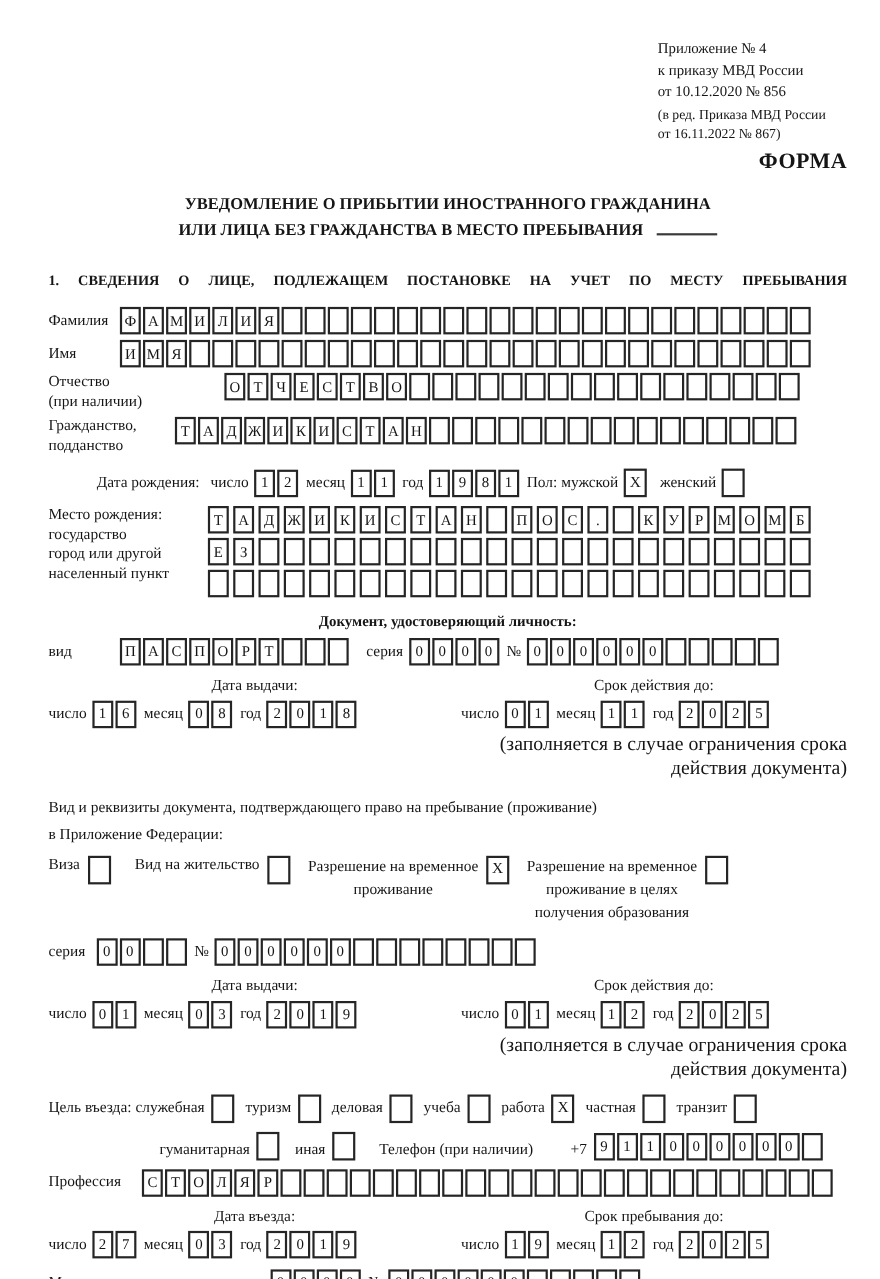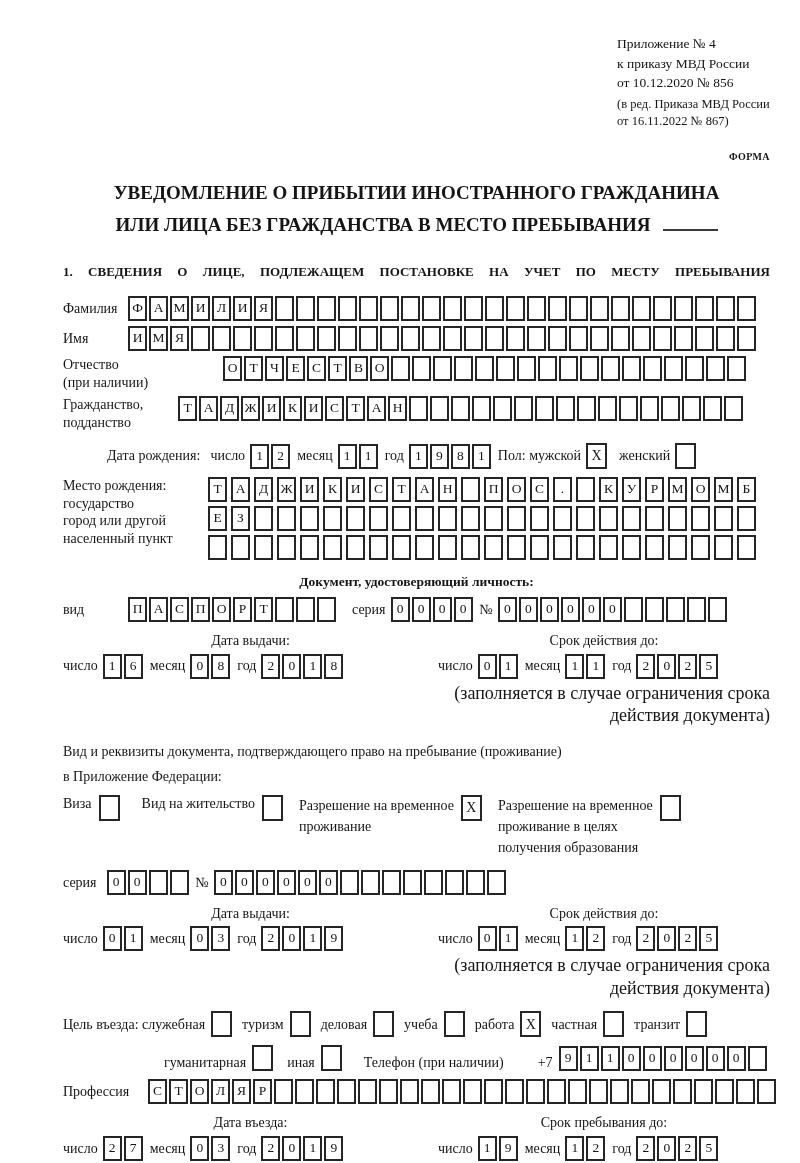--- a/index.html
+++ b/index.html
@@ -1,27 +1,27 @@
 <!DOCTYPE html>
 <html><head>
 <meta charset="utf-8">
 <style>
   html,body{margin:0;padding:0;background:#fff;}
   .page{
     width:800px;height:1163px;box-sizing:border-box;overflow:hidden;
-    padding:34px 30px 10px 63px;
+    padding:34px 30px 10px 44px;
     font-family:"Liberation Serif","DejaVu Serif",serif;
     color:#151515;background:#fff;font-size:14px;line-height:1.25;
   }
   
   .appendix{margin-left:554px;font-size:13.5px;line-height:1.45;white-space:pre-line;}
   .amendment{margin-left:554px;font-size:12.5px;line-height:1.4;margin-top:3px;white-space:pre-line;}
-  .form-label{text-align:right;font-weight:bold;font-size:10px;margin-top:20px;letter-spacing:.4px;}
+  .form-label{text-align:right;font-weight:bold;font-size:20px;margin-top:4px;letter-spacing:.4px;}
   
-  .title{ text-align:center;font-weight:bold;font-size:19px;line-height:1.65;margin-top:14px;}
+  .title{ text-align:center;font-weight:bold;font-size:15px;line-height:1.65;margin-top:14px;}
   .blank-line{display:inline-block;width:55px;height:14px;border-bottom:2.5px solid #3a3a3a;margin-left:12px;}
   .section-heading{font-weight:bold;font-size:13px;margin-top:24px;text-align:justify;text-align-last:justify;}
   
   .cells{display:inline-flex;flex-wrap:nowrap;}
   .cell{
     display:inline-flex;align-items:center;justify-content:center;
     width:15px;height:21px;min-width:15px;border:2px solid #252525;margin-right:2px;
     font-size:13.5px;background:#fff;
   }
   .wide .cell{margin-right:4px;}
@@ -46,21 +46,21 @@
   .dates-pair{display:flex;margin-top:10px;}
   .date-col-a{width:375px;flex:none;}
   .date-col-b{flex:1;}
   .date-head{text-align:center;margin-bottom:4px;}
   .date-row{display:flex;align-items:center;}
   .note{font-size:18px;margin-top:3px;text-align:right;}
   .intro{margin-top:12px;line-height:1.8;}
   .chk-group{display:flex;align-items:flex-start;margin-top:6px;}
   .chk-item{display:flex;align-items:flex-start;}
   .chk-item .txt{margin-right:7px;}
-  .chk-center{text-align:left;line-height:1.5;}
+  .chk-center{text-align:center;line-height:1.5;}
   .purpose-line{display:flex;align-items:center;margin-top:8px;flex-wrap:nowrap;}
   .purpose-line .txt{margin:0 6px 0 10px;}
   .purpose-line .txt.first{margin-left:0;}
   .indent67{margin-left:101px;align-items:flex-end;}
 </style>
 </head>
 <body>
 
 <div class="page">
 

